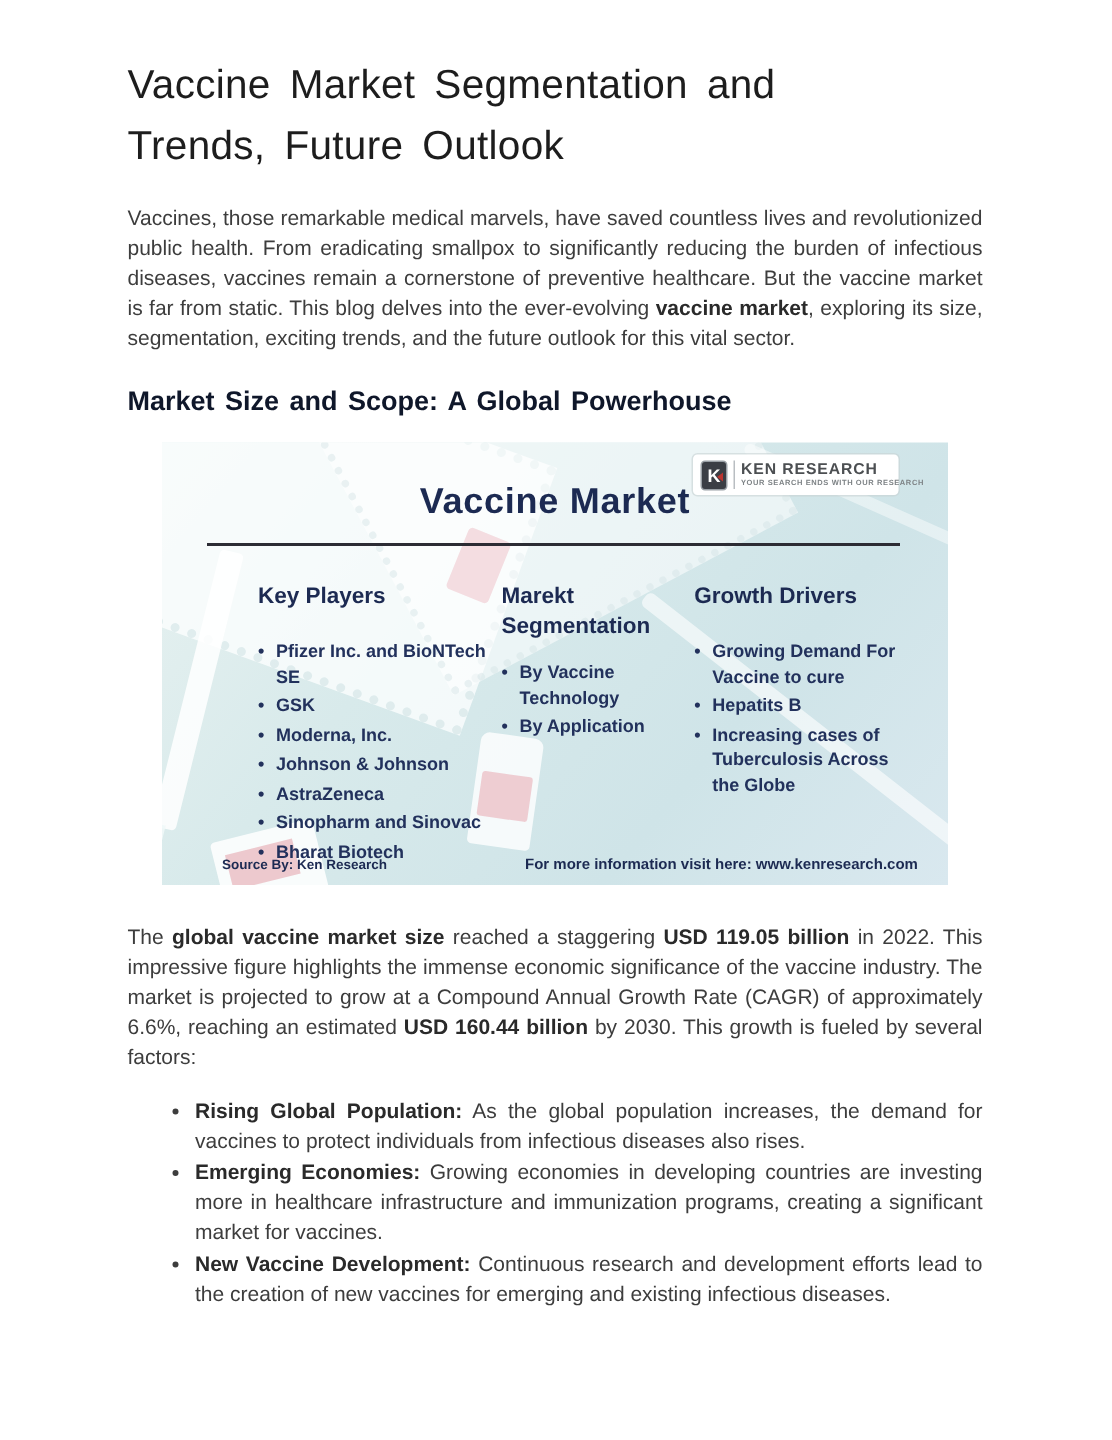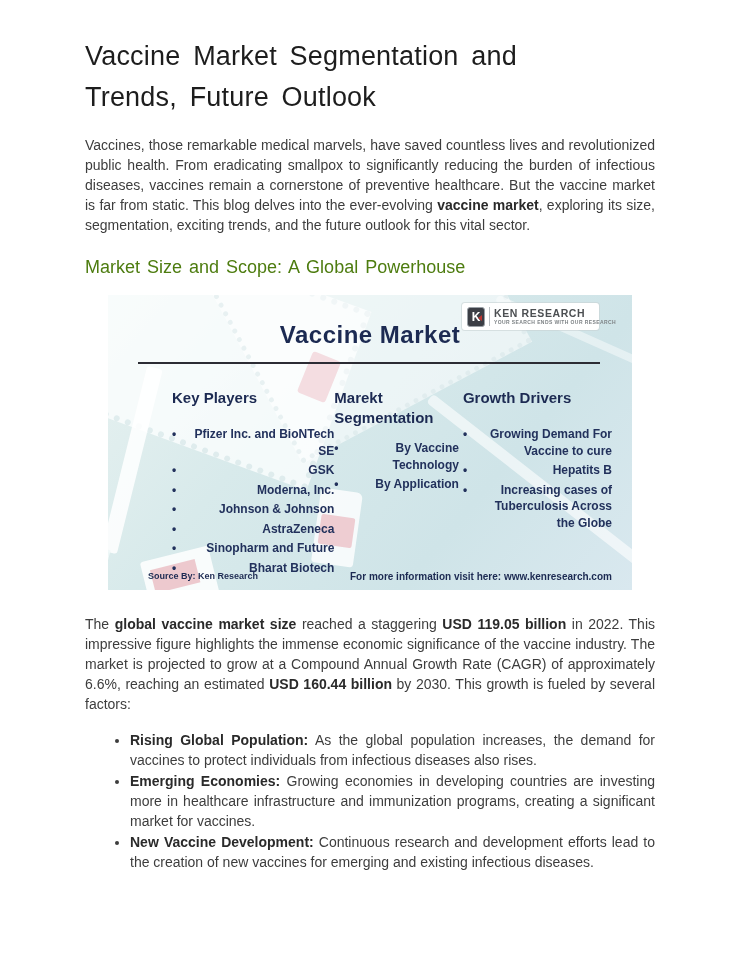--- a/index.html
+++ b/index.html
@@ -28,22 +28,22 @@
     line-height: 20px;
     text-align: justify;
     color: #3d3d3d;
   }
   p.body-text b, li b { color: #2a2a2a; }
   .intro { margin-top: 17px; }
 
   h2.section-heading {
     margin-top: 22px;
     font-size: 18px;
-    font-weight: 400;
-    color: #4d7c0f;
+    font-weight: 700;
+    color: #0f172a;
     word-spacing: 2px;
   }
 
   
   .infographic {
     position: relative;
     margin: 17px 0 0 23px;
     width: 524px;
     height: 295px;
     background: linear-gradient(130deg, #e8f2f1 0%, #d8eaeb 35%, #cfe4e8 70%, #d9e8ef 100%);
@@ -115,21 +115,21 @@
   }
   .info-col { position: relative; }
   .info-col.c1 { width: 172px; margin-right: 0px; margin-left: 24px; }
   .info-col.c2 { width: 132px; margin-right: 4px; }
   .info-col.c3 { width: 158px; }
   .info-col h3 {
     font-size: 15px; font-weight: 700; color: #1c2a52;
     line-height: 20px; margin-bottom: 18px;
   }
   .info-col.c2 h3 { margin-bottom: 12px; }
-  .info-col ul { list-style: none; text-align: right; }
+  .info-col ul { list-style: none; }
   .info-col li {
     font-size: 12px; font-weight: 600; color: #22315c;
     line-height: 16.5px; margin-bottom: 3px;
     padding-left: 12px; position: relative;
   }
   .info-col li::before {
     content: "•"; position: absolute; left: 0; top: 0;
     color: #22315c;
   }
   .source-credit {
@@ -194,21 +194,21 @@
     <div class="info-columns">
       <div class="info-col c1">
         <h3>Key Players</h3>
         <ul>
 
         <li>Pfizer Inc. and BioNTech SE</li>
             <li>GSK</li>
             <li>Moderna, Inc.</li>
             <li>Johnson &amp; Johnson</li>
             <li>AstraZeneca</li>
-            <li>Sinopharm and Future</li>
+            <li>Sinopharm and Sinovac</li>
             <li>Bharat Biotech</li>
           </ul>
       </div>
       <div class="info-col c2">
         <h3>Marekt Segmentation</h3>
         <ul>
 
         <li>By Vaccine Technology</li>
             <li>By Application</li>
           </ul>

